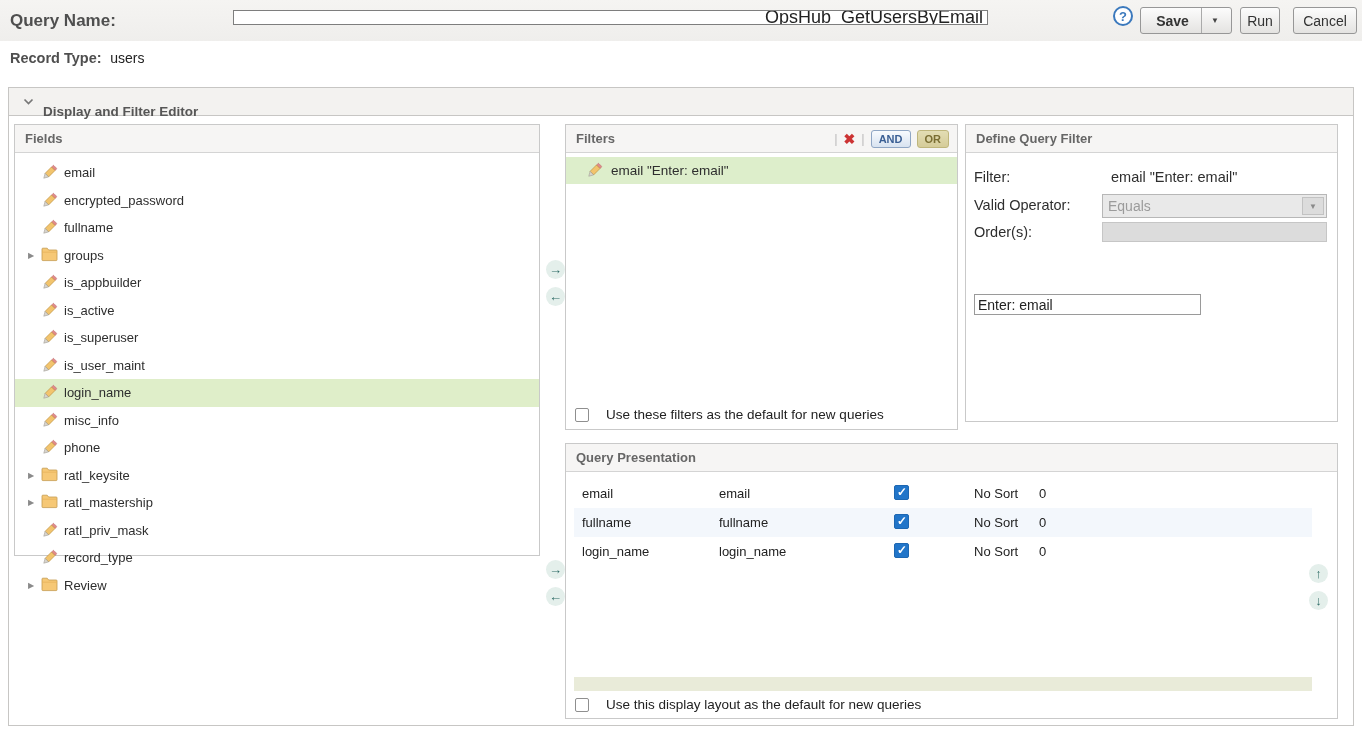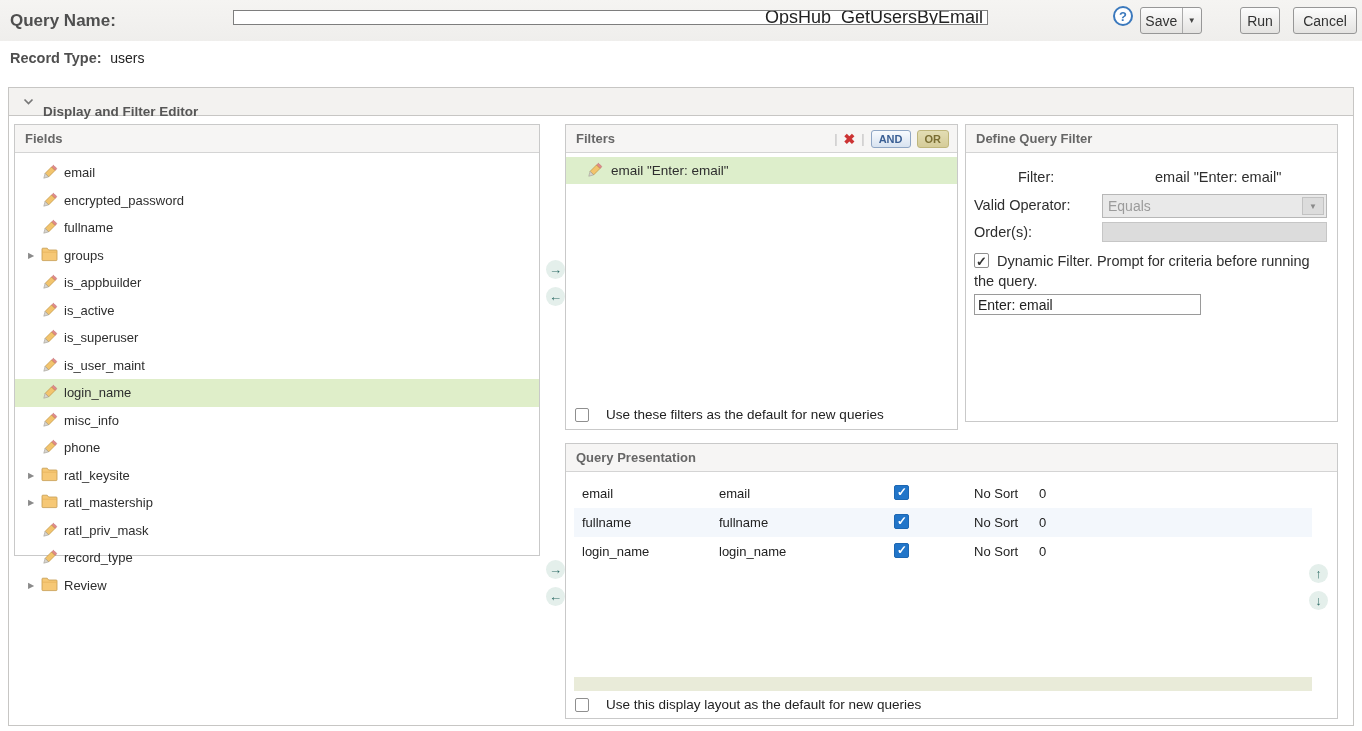--- a/index.html
+++ b/index.html
@@ -14,21 +14,21 @@
   .qname-input { position:absolute; left:233px; top:10px; width:755px; height:15px;
     border:1px solid #7e7e7e; background:#fff; font-family:"Liberation Sans",sans-serif;
     font-size:18px; padding:0 4px; color:#222;text-align:right; }
   .help-icon { position:absolute; left:1113px; top:6px; width:20px; height:20px; border-radius:50%;
     border:2px solid #3b79bd; color:#3b79bd; background:#fff; font-weight:bold; font-size:13px;
     display:flex; align-items:center; justify-content:center; cursor:pointer; }
   .btn { position:absolute; top:7px; height:27px; border:1px solid #979797; border-radius:3px;
     background:linear-gradient(#fcfcfc,#e4e3e1); font-size:14px; color:#333;
     display:flex; align-items:center; justify-content:center; cursor:pointer;
     font-family:"Liberation Sans",sans-serif; }
-  .split { left:1140px; width:62px; padding:0; }
+  .split { left:1140px; width:92px; padding:0;font-weight:bold; }
   .split .main { width:57px; text-align:center; }
   .split .caret-part { width:27px; border-left:1px solid #aaa; height:100%;
     display:flex; align-items:center; justify-content:center; font-size:8px; color:#444; }
   .run { left:1240px; width:40px; }
   .cancel { left:1293px; width:64px; }
 
   .rectype-row { position:absolute; left:10px; top:50px; }
   .rectype-label { font-size:14.5px; font-weight:bold; color:#4f4f4f; }
   .rectype-value { font-size:14px; color:#222; margin-left:5px; }
 
@@ -385,36 +385,33 @@
       <span class="cb" id="filters-default-cb"></span>
       <span class="cb-label">Use these filters as the default for new queries</span>
     </div>
   </div>
 
   <div class="panel define-panel">
     <div class="panel-header">
       <span class="panel-title">Define Query Filter</span>
     </div>
     <div class="def-row" style="top:44px;">
-      <span class="def-label" style="width:137px;margin-left:44px;">Filter:</span>
+      <span class="def-label" style="width:137px;">Filter:</span>
       <span class="def-value">email "Enter: email"</span>
     </div>
     <div class="def-row" style="top:72px;">
       <span class="def-label">Valid Operator:</span>
       <div class="sel-disabled">
         <span>Equals</span>
         <span class="sel-caret">▼</span>
       </div>
     </div>
     <div class="def-row" style="top:99px;">
       <span class="def-label">Order(s):</span>
       <div class="inp-disabled"></div>
-    </div>
-    <div class="dynamic-block">
-      <span class="cb checked" id="dynamic-cb"></span><span>Dynamic Filter. Prompt for criteria before running the query.</span>
     </div>
     <input class="prompt-input" type="text" value="Enter: email" style="">
   </div>
 
   <div class="panel qp-panel">
     <div class="panel-header">
       <span class="panel-title">Query Presentation</span>
     </div>
     <div class="qp-table">
       <div id="qp-rows">

